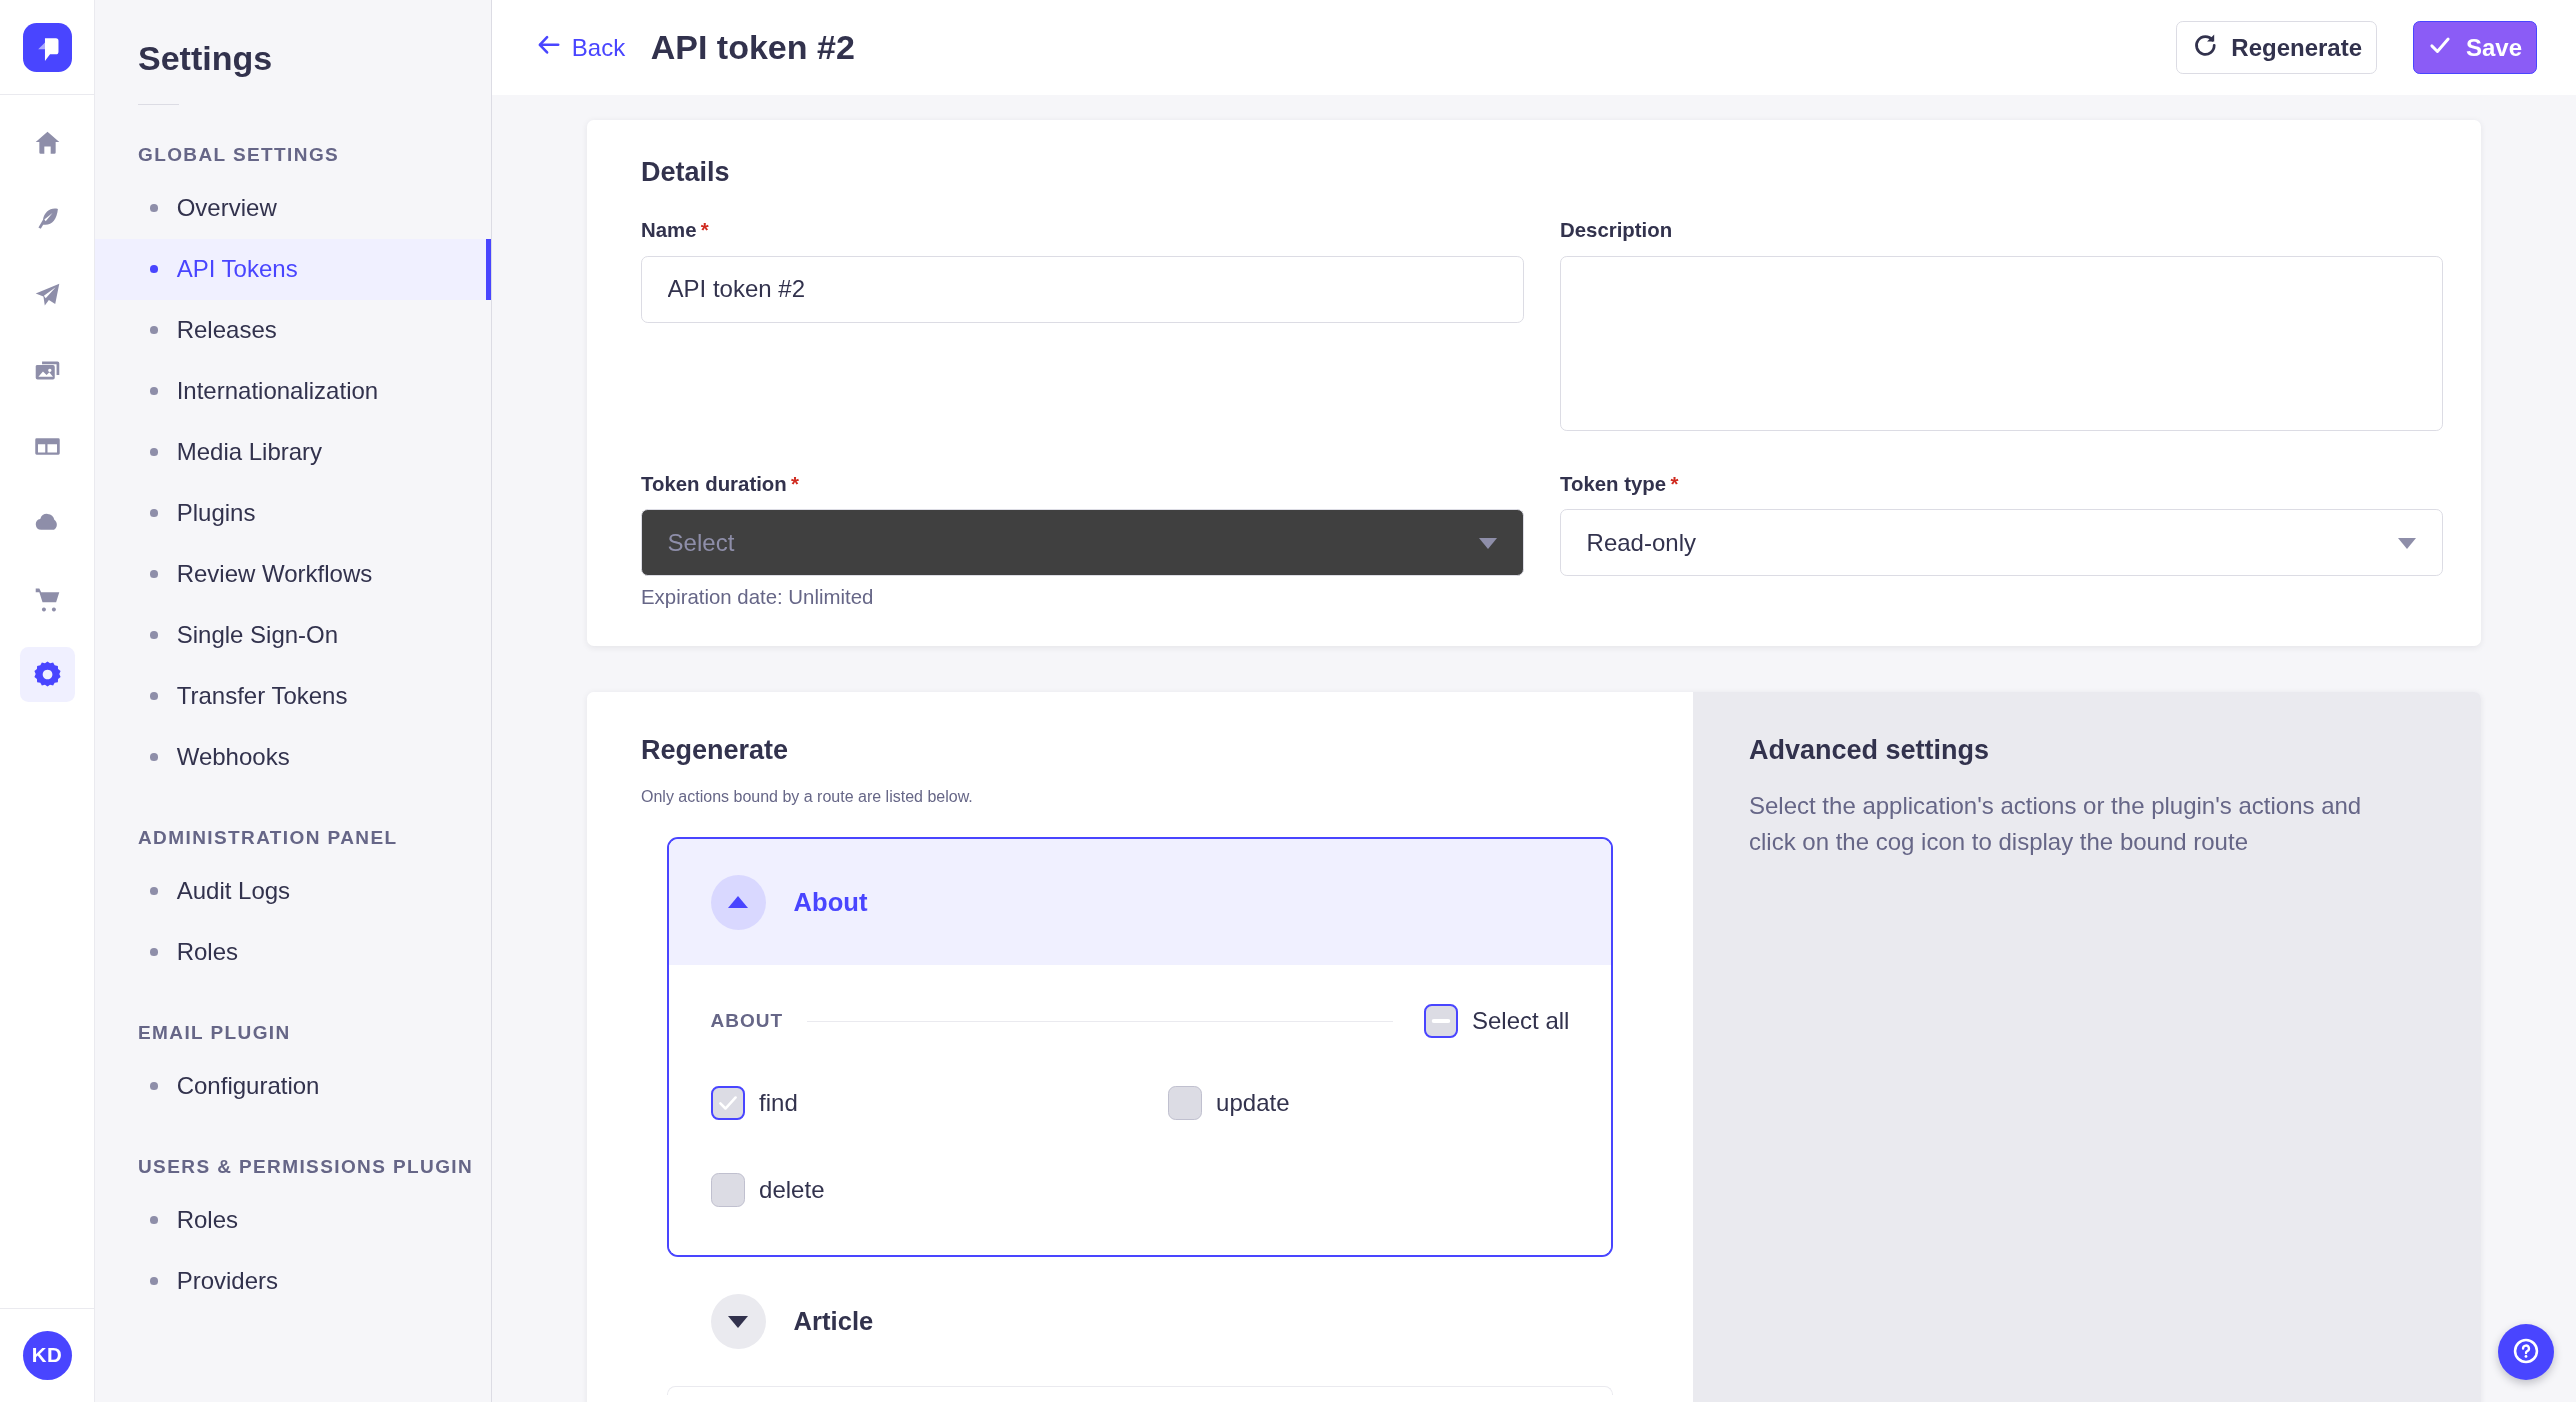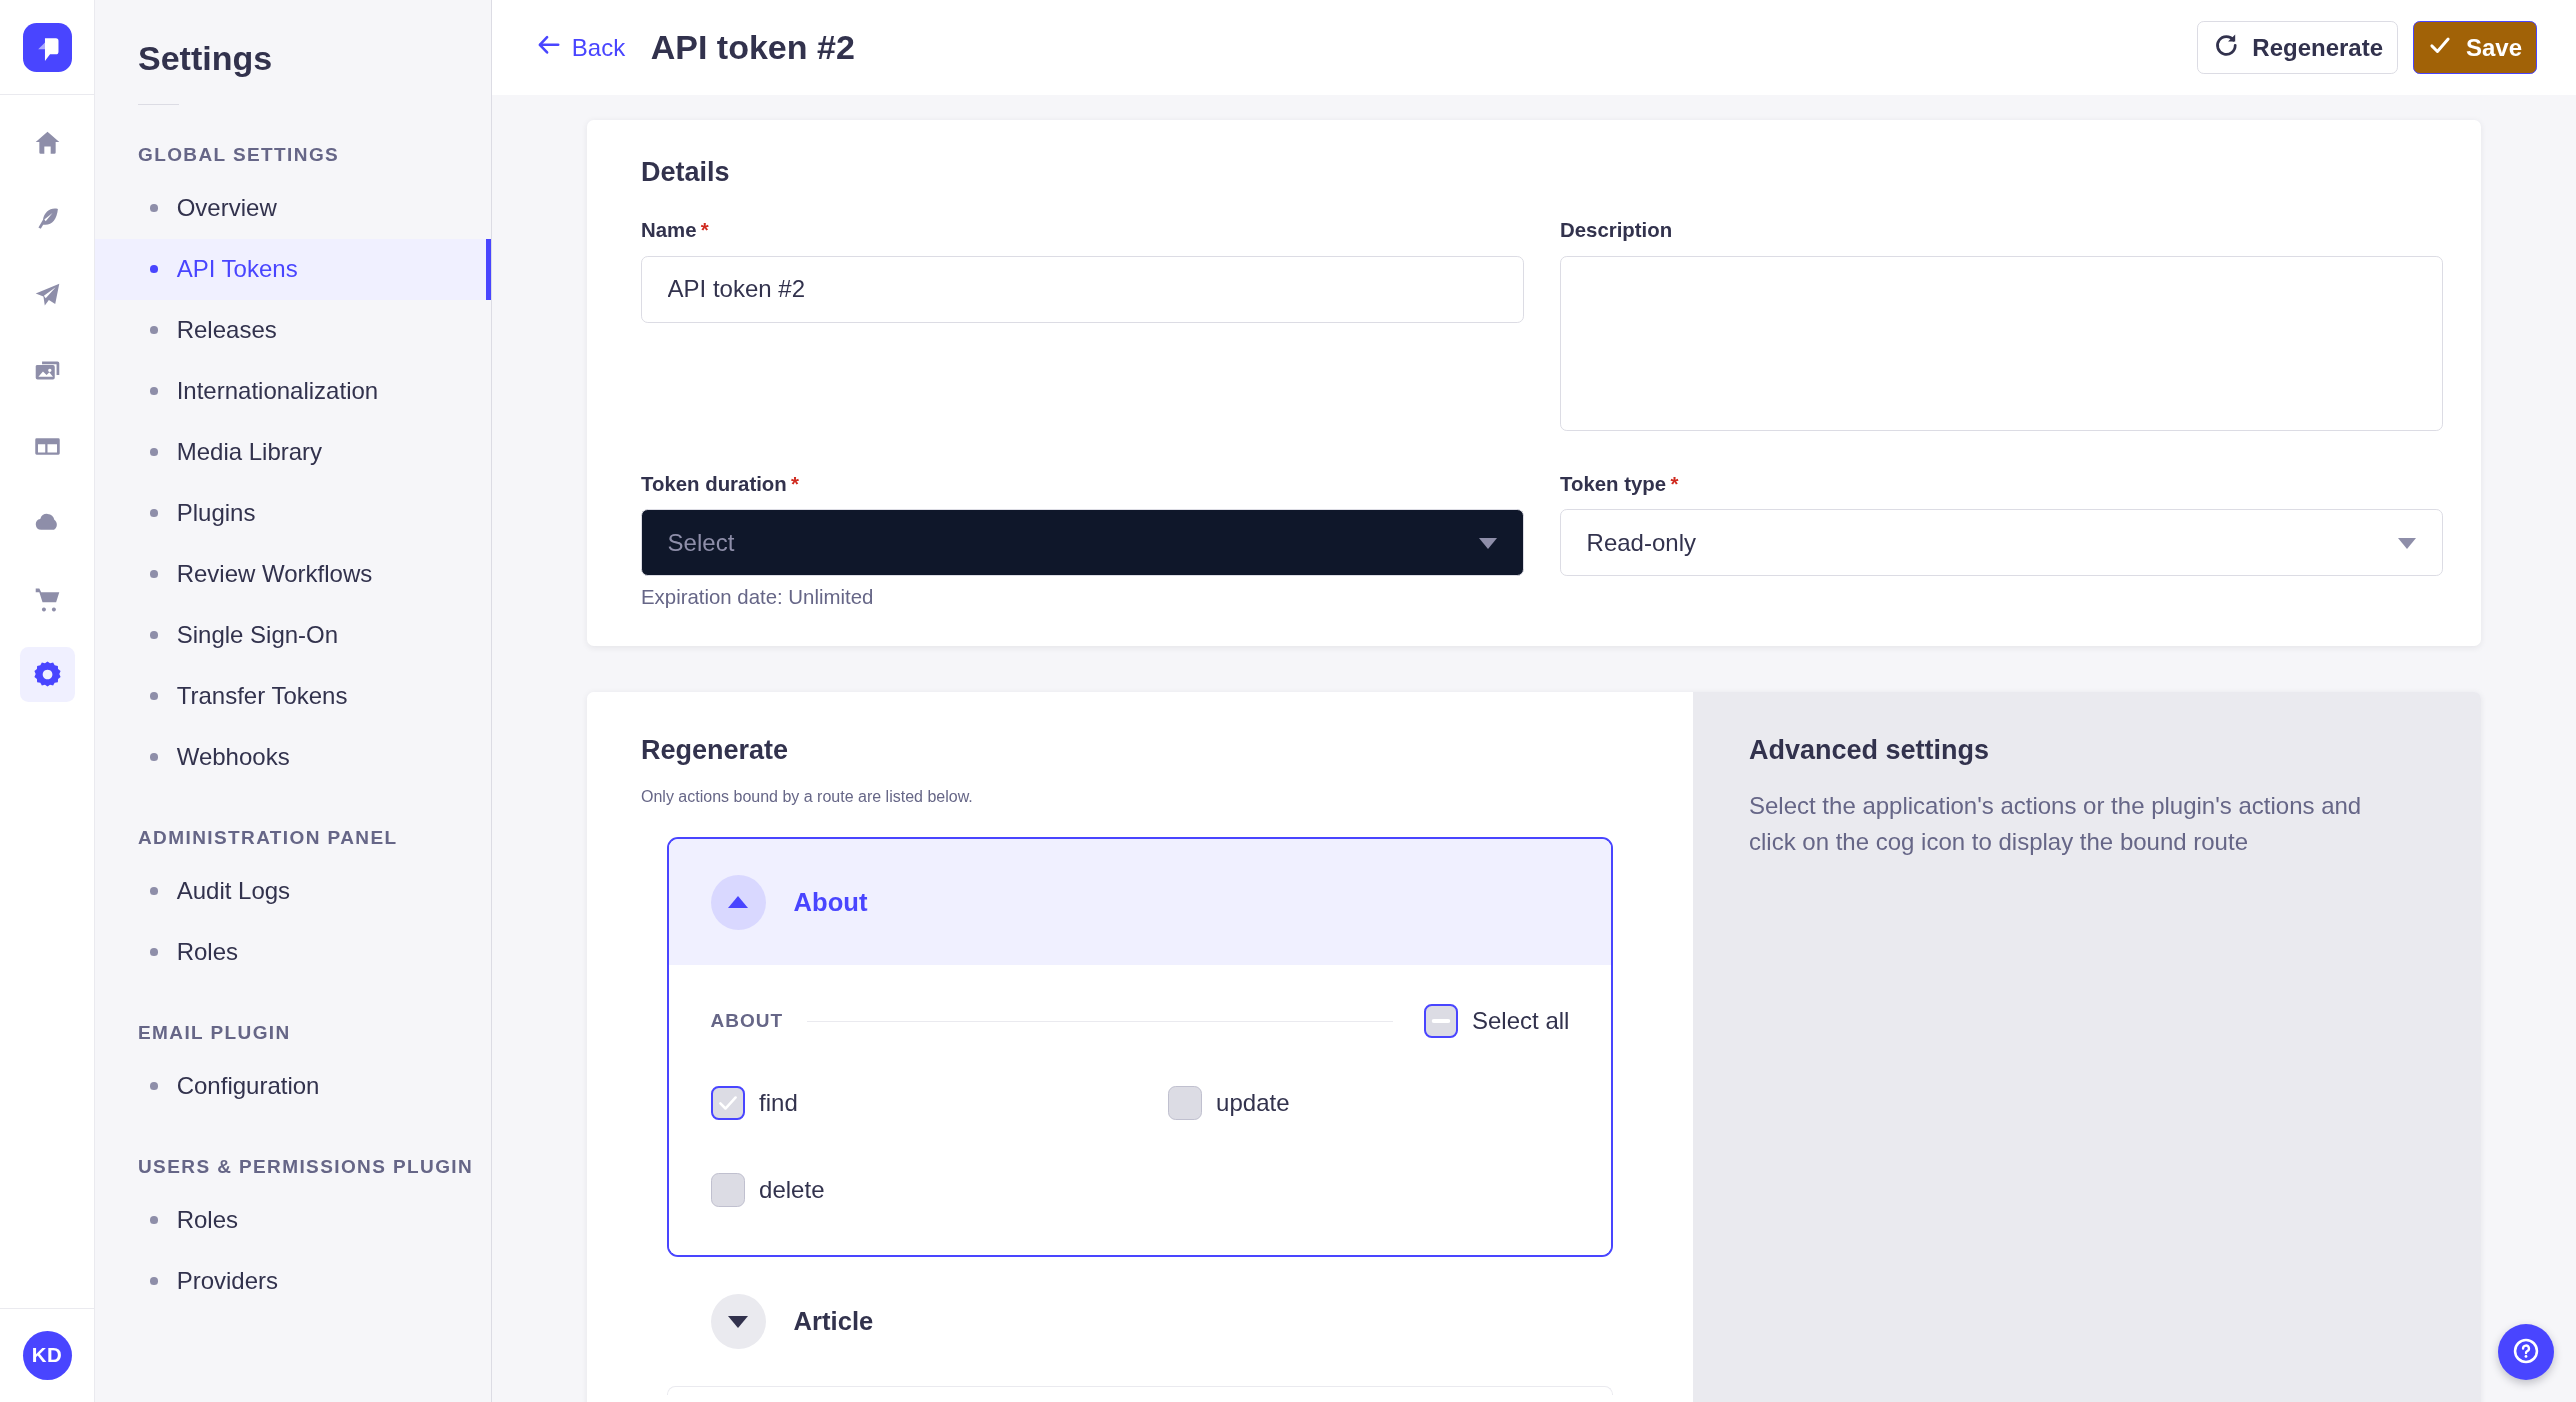--- a/index.html
+++ b/index.html
@@ -69,21 +69,21 @@
     display: flex; align-items: center; padding: 0 39px 0 44px;
   }
   .back-link { display: flex; align-items: center; gap: 10.2px; color: #4945ff; font-size: 24px; cursor: pointer; }
   .page-title { font-size: 34px; font-weight: bold; color: #32324d; margin-left: 25.6px; }
   .hdr-actions { margin-left: auto; display: flex; gap: 15.3px; }
   .btn {
     height: 53px; border-radius: 6.8px; display: flex; align-items: center; gap: 13.6px;
     font-size: 24px; font-weight: bold; padding: 0 14px; cursor: pointer;
   }
   .btn-secondary { background: #fff; border: 1.7px solid #dcdce4; color: #32324d; }
-  .btn-primary { background: #a16207; border: 1.7px solid #4945ff; color: #fff; }
+  .btn-primary { background: #8b5cf6; border: 1.7px solid #4945ff; color: #fff; margin-left: 21px; }
 
   .content { flex: 1; background: #f6f6f9; padding: 25px 95px 0 95px; overflow: hidden; }
 
   
   .card {
     background: #fff; border-radius: 6.8px;
     box-shadow: 0 1.7px 6.8px rgba(33,33,52,.08);
   }
   .details-card { padding: 37px 38px 37px 54px; }
   .section-heading { font-size: 27px; font-weight: bold; color: #32324d; }
@@ -94,21 +94,21 @@
     width: 100%; height: 67px; border: 1.7px solid #dcdce4; border-radius: 6.8px;
     font-size: 24px; color: #32324d; padding: 0 25.6px; background: #fff;
     font-family: "Liberation Sans", sans-serif;
   }
   .textarea {
     width: 100%; height: 175px; border: 1.7px solid #dcdce4; border-radius: 6.8px;
     font-size: 24px; color: #32324d; padding: 17px 25.6px; background: #fff; resize: none;
     font-family: "Liberation Sans", sans-serif;
   }
   .sel { display: flex; align-items: center; position: relative; cursor: pointer; }
-  .sel.disabled { background: #0f172a; border-color: #dcdce4; cursor: default; }
+  .sel.disabled { background: #404040; border-color: #dcdce4; cursor: default; }
   .sel .sel-value { color: #32324d; }
   .sel.disabled .sel-value { color: #8e8ea9; }
   .caret {
     position: absolute; right: 25.6px; top: 50%; margin-top: -4.3px;
     width: 0; height: 0; border-left: 9.4px solid transparent; border-right: 9.4px solid transparent;
     border-top: 11px solid #8e8ea9;
   }
   .hint { font-size: 20.4px; color: #666687; margin-top: 10.2px; }
 
   

